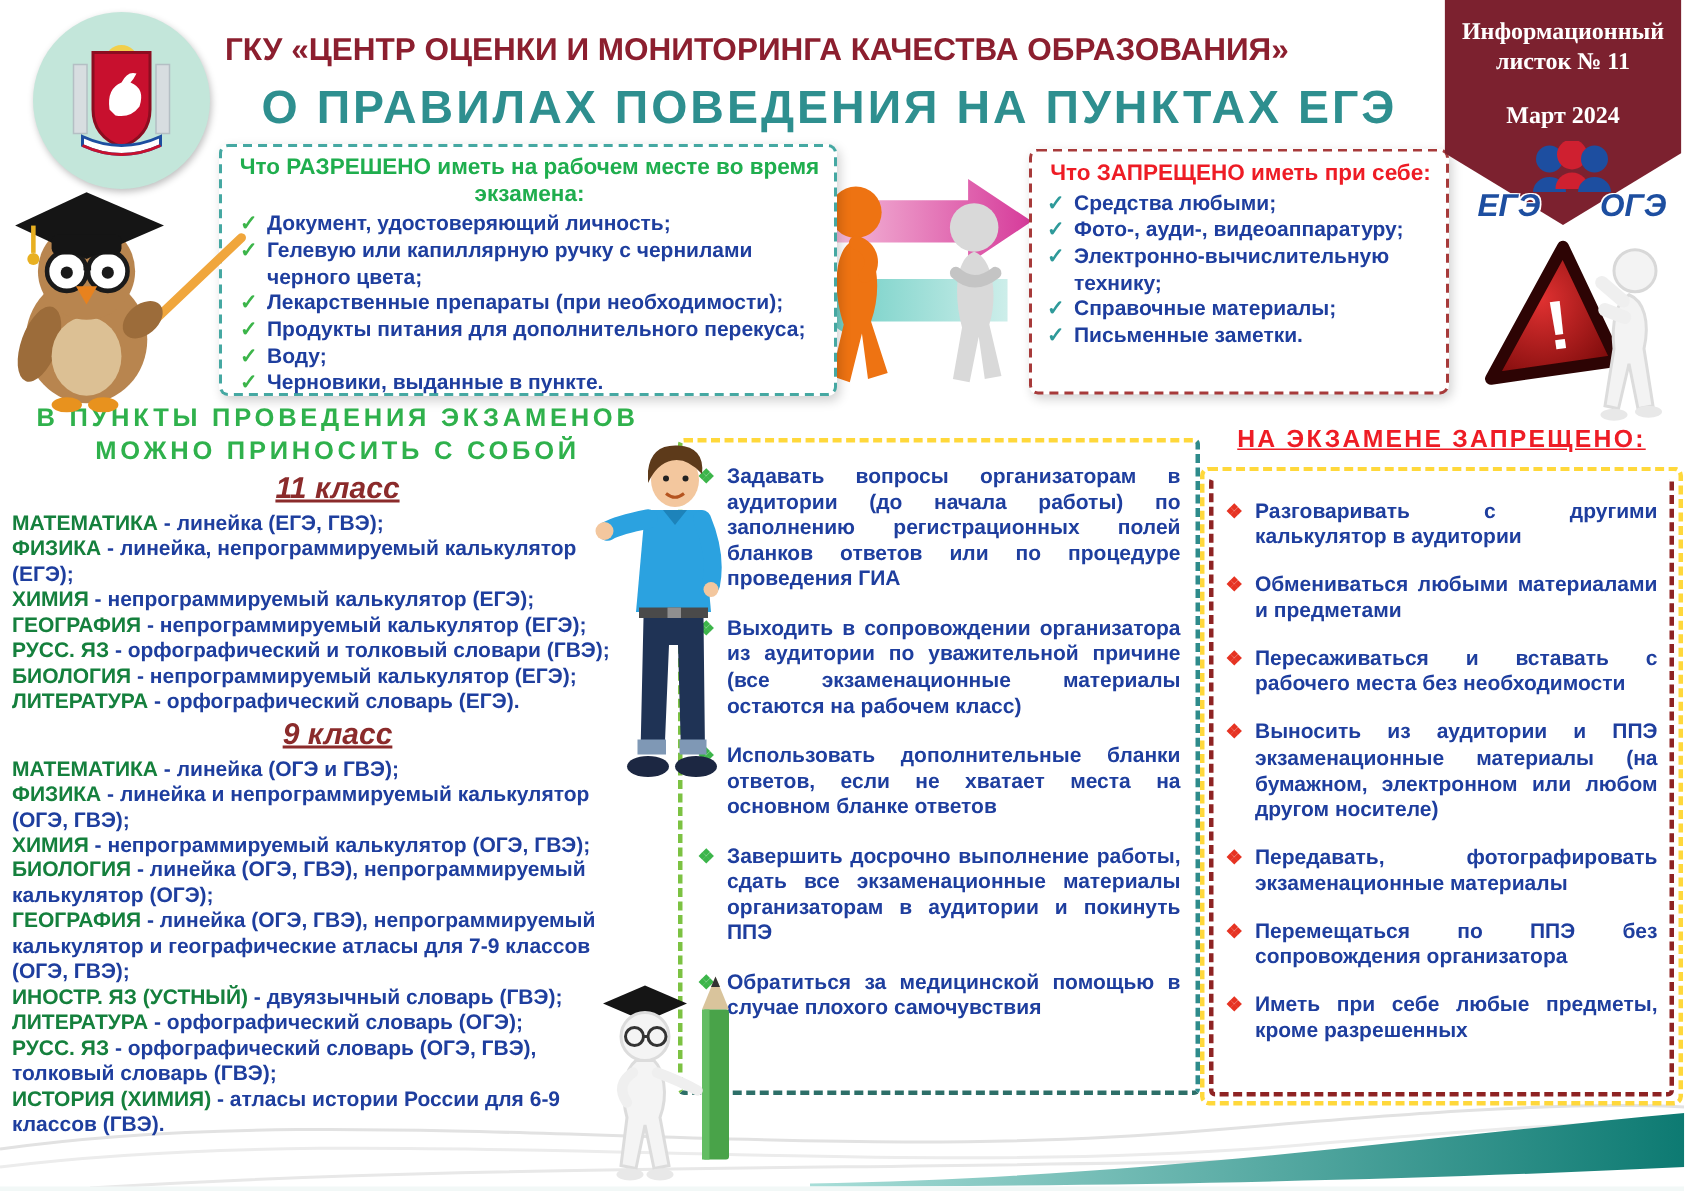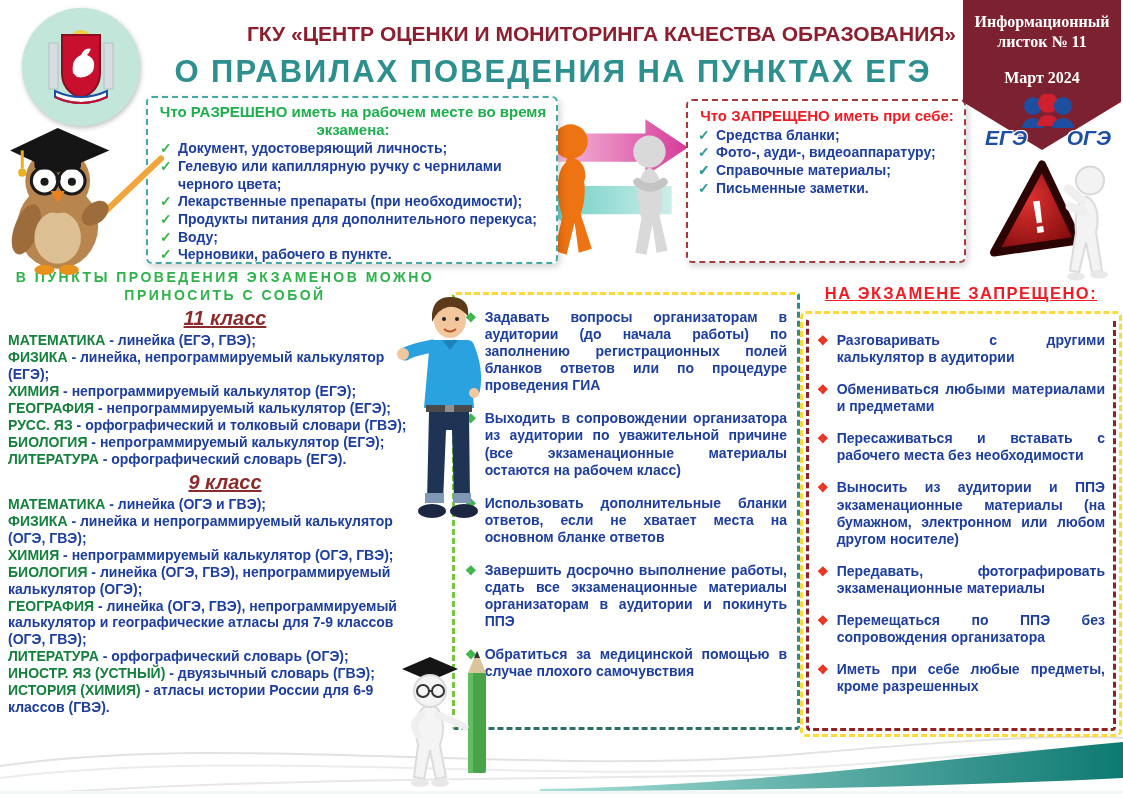--- a/index.html
+++ b/index.html
@@ -3,21 +3,21 @@
 <meta charset="utf-8">
 <style>
   html,body{margin:0;padding:0;background:#fff;}
   .page{position:relative;width:1123px;height:794px;background:#ffffff;overflow:hidden;
         font-family:"Liberation Sans",sans-serif;}
 
   
   .emblem{position:absolute;left:22px;top:8px;width:118px;height:118px;border-radius:50%;
           background:#c3e6da;display:flex;align-items:center;justify-content:center;
           box-shadow:1px 2px 5px rgba(0,0,0,.25);z-index:4;}
-  .org-title{position:absolute;left:150px;top:22px;width:806px;text-align:right;
+  .org-title{position:absolute;left:150px;top:22px;width:806px;text-align:left;
              color:#8c1f2f;font-size:21px;font-weight:bold;z-index:3;}
   .page-title{position:absolute;left:150px;top:54px;width:806px;text-align:center;
               color:#2e8f8f;font-size:31px;font-weight:bold;letter-spacing:2px;z-index:3;}
   .ribbon{position:absolute;left:963px;top:0;width:158px;height:150px;background:#7c212f;
           -webkit-clip-path:polygon(0 0,100% 0,100% 68%,50% 100%,0 68%);
           clip-path:polygon(0 0,100% 0,100% 68%,50% 100%,0 68%);
           color:#fff;text-align:center;font-family:"Liberation Serif",serif;font-weight:bold;
           font-size:16px;line-height:1.25;padding:12px 8px 0 8px;box-sizing:border-box;z-index:3;}
   .ribbon .date{margin-top:16px;}
   .ege-logo{position:absolute;left:985px;top:94px;width:126px;height:56px;z-index:5;}
@@ -39,21 +39,21 @@
   #forbidden-box .box-title{color:#ee1c25;}
   .check-list{margin:2px 0 0 0;padding:0;list-style:none;}
   .check-list li{position:relative;padding-left:20px;color:#1e3e9e;font-weight:bold;
                  font-size:14px;line-height:1.26;}
   .check-list .check{position:absolute;left:2px;top:0;font-weight:bold;}
   #allowed-box .check{color:#3cb54a;}
   #forbidden-box .check{color:#2e9a9a;}
 
   
   .bring-col{position:absolute;left:8px;top:268px;width:434px;z-index:2;}
-  .bring-title{color:#2fb14c;font-weight:bold;font-size:14px;letter-spacing:2.5px;
+  .bring-title{color:#2fb14c;font-weight:bold;font-size:17px;letter-spacing:2.5px;
                text-align:center;line-height:1.3;}
   .grade-title{color:#8b2b2b;font-weight:bold;font-style:italic;font-size:20px;
                text-align:center;text-decoration:underline;margin:3px 0 2px 0;}
   .subject-list{width:408px;}
   .subject-line{font-size:14px;font-weight:bold;color:#1e3e9e;line-height:1.21;}
   .subject-line .subj{color:#15803d;}
 
   
   .col-heading{font-weight:bold;font-size:16.5px;letter-spacing:1.5px;text-align:center;}
   .mid-col{position:absolute;left:452px;top:284px;width:348px;z-index:2;}
@@ -161,41 +161,42 @@
           <span>Продукты питания для дополнительного перекуса;</span>
         </li>
 
         <li>
           <span class="check">✓</span>
           <span>Воду;</span>
         </li>
 
         <li>
           <span class="check">✓</span>
-          <span>Черновики, рабочего в пункте.</span>
+          <span>Черновики, выданные в пункте.</span>
         </li>
       </ul>
   </div>
 
   <div class="rule-box" id="forbidden-box">
     <div class="box-title">Что ЗАПРЕЩЕНО иметь при себе:</div>
     <ul class="check-list">
 
         <li>
           <span class="check">✓</span>
-          <span>Средства бланки;</span>
+          <span>Средства любыми;</span>
         </li>
 
         <li>
           <span class="check">✓</span>
           <span>Фото-, ауди-, видеоаппаратуру;</span>
         </li>
 
         <li>
           <span class="check">✓</span>
+          <span>Электронно-вычислительную технику;</span>
         </li>
 
         <li>
           <span class="check">✓</span>
           <span>Справочные материалы;</span>
         </li>
 
         <li>
           <span class="check">✓</span>
           <span>Письменные заметки.</span>
@@ -360,27 +361,30 @@
 
         <div class="subject-line">
           <span class="subj">БИОЛОГИЯ</span><span> - линейка (ОГЭ, ГВЭ), непрограммируемый калькулятор (ОГЭ);</span>
         </div>
 
         <div class="subject-line">
           <span class="subj">ГЕОГРАФИЯ</span><span> - линейка (ОГЭ, ГВЭ), непрограммируемый калькулятор и географические атласы для 7-9 классов (ОГЭ, ГВЭ);</span>
         </div>
 
         <div class="subject-line">
+          <span class="subj">ИНОСТР. ЯЗ (УСТНЫЙ)</span><span> - двуязычный словарь (ГВЭ);</span>
+        </div>
+
+        <div class="subject-line">
           <span class="subj">ЛИТЕРАТУРА</span><span> - орфографический словарь (ОГЭ);</span>
         </div>
 
         <div class="subject-line">
-          <span class="subj">ИНОСТР. ЯЗ (УСТНЫЙ)</span><span> - двуязычный словарь (ГВЭ);</span>
-        </div>
-
+          <span class="subj">РУСС. ЯЗ</span><span> - орфографический словарь (ОГЭ, ГВЭ), толковый словарь (ГВЭ);</span>
+        </div>
 
         <div class="subject-line">
           <span class="subj">ИСТОРИЯ (ХИМИЯ)</span><span> - атласы истории России для 6-9 классов (ГВЭ).</span>
         </div>
       </div>
   </div>
 
   <div class="mid-col">
     <div class="mid-frame">
 

